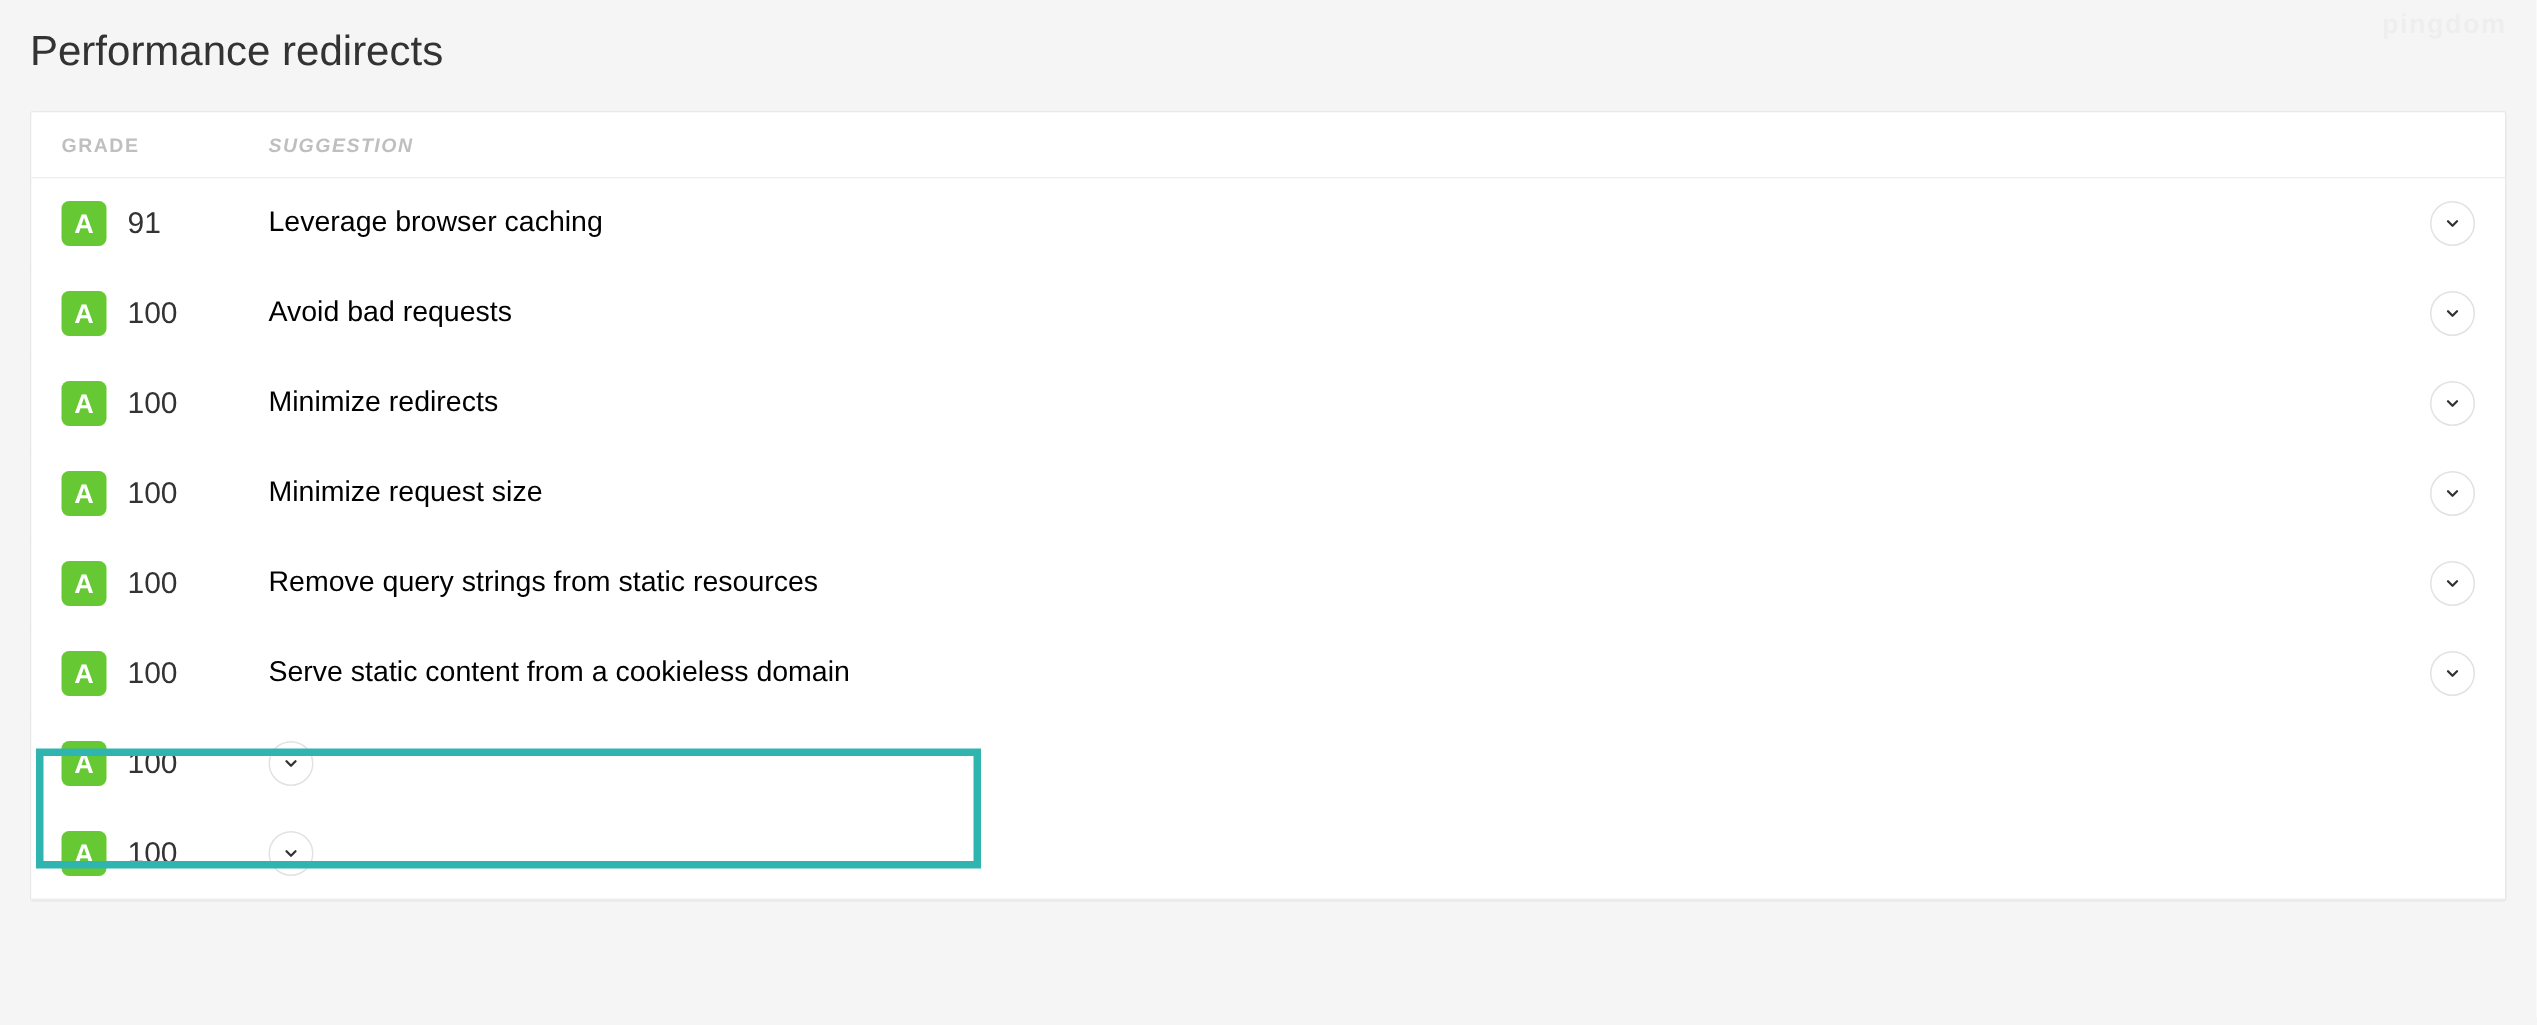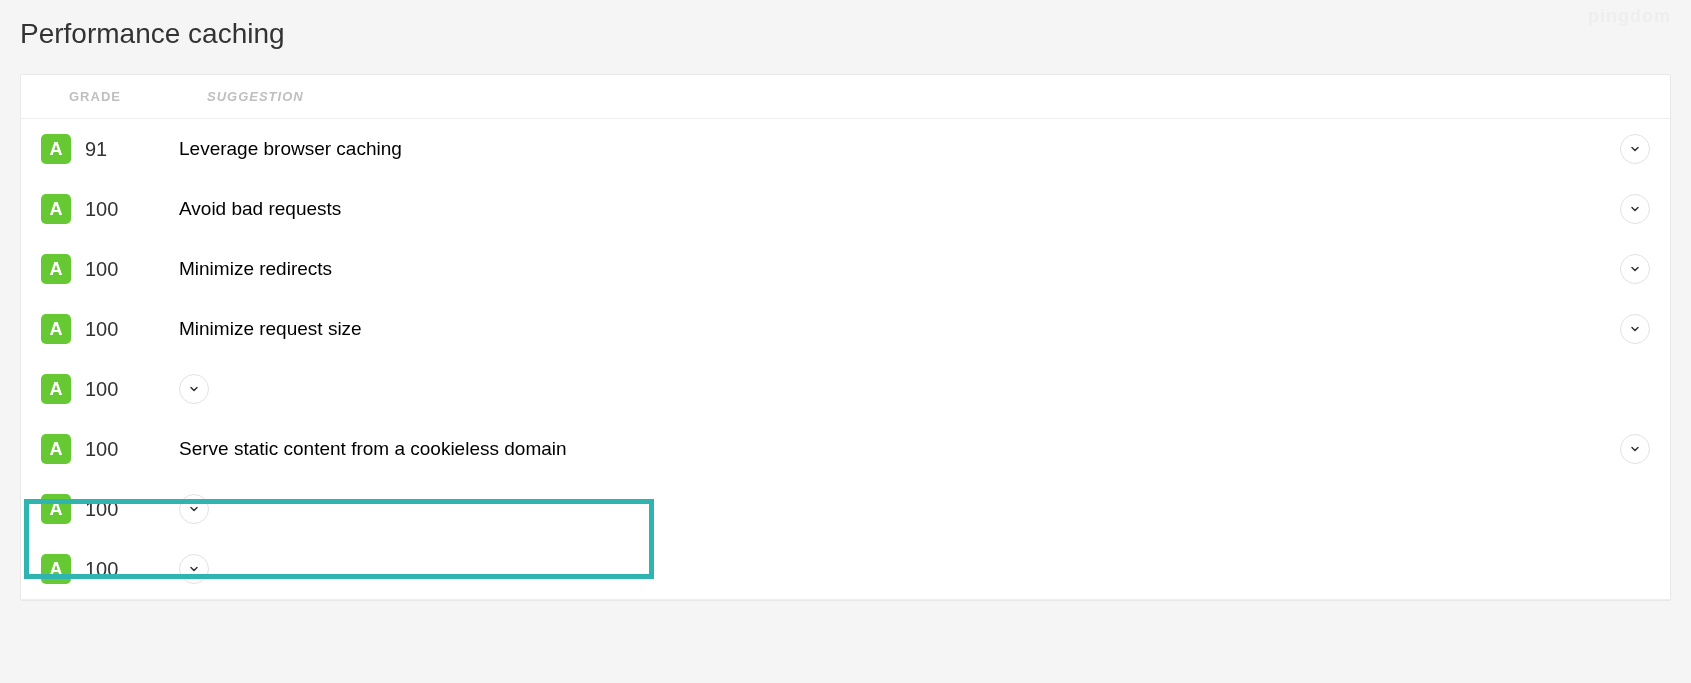--- a/index.html
+++ b/index.html
@@ -29,21 +29,20 @@
       border-bottom: 1px solid #eee;
       font-size: 13px;
       font-weight: 700;
       color: #bfbfbf;
       letter-spacing: 1px;
       background: #fff;
     }
     .col-grade {
       width: 138px;
       flex-shrink: 0;
-      margin-left: 28px;
     }
     .col-suggestion {
       flex: 1;
       font-style: italic;
     }
     .row {
       display: flex;
       align-items: center;
       padding: 15px 20px;
       border-bottom: 1px solid #eee;
@@ -119,21 +118,21 @@
     .row-wrap {
       position: relative;
     }
   </style>
 </head>
 <body>
 
 <div class="watermark">pingdom</div>
 
 <div class="container">
-  <h1 class="page-title">Performance caching</h1>
+  <h1 class="page-title">Performance redirects</h1>
 
   <div class="insights-table">
     <div class="table-header">
       <div class="col-grade">GRADE</div>
       <div class="col-suggestion">SUGGESTION</div>
     </div>
     <div id="rows">
         <div class="row-wrap">
           <div class="row">
             <div class="grade-cell">
@@ -197,20 +196,21 @@
               </span>
             </div>
           </div>
         </div>
         <div class="row-wrap">
           <div class="row">
             <div class="grade-cell">
               <div class="grade-badge">A</div>
               <div class="grade-score">100</div>
             </div>
+            <div class="suggestion-cell">Remove query strings from static resources</div>
             <div class="expand-btn">
               <span style="display: flex; align-items: center; justify-content: center;">
                 <svg viewBox="0 0 24 24" fill="none" stroke="#333" stroke-width="3" stroke-linecap="round" stroke-linejoin="round">
                   <polyline points="6 9 12 15 18 9"></polyline>
                 </svg>
               </span>
             </div>
           </div>
         </div>
         <div class="row-wrap">

